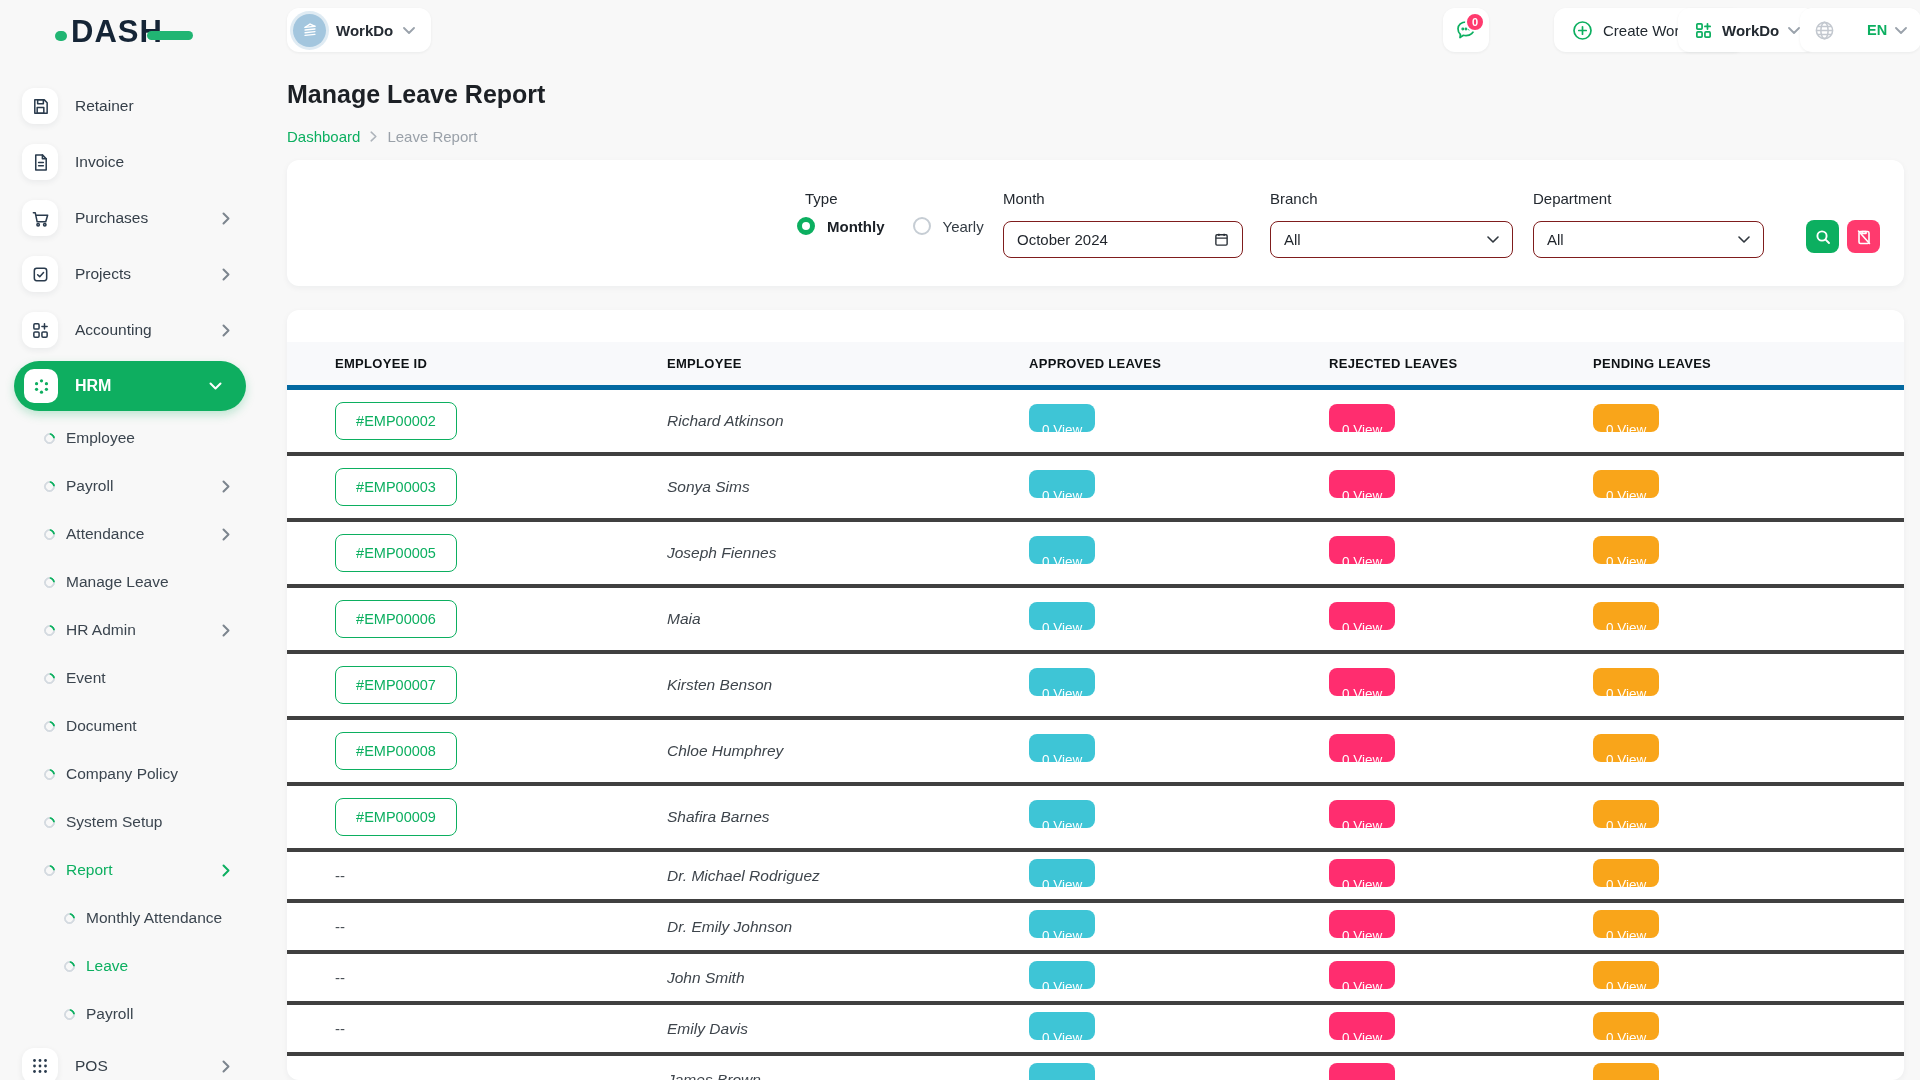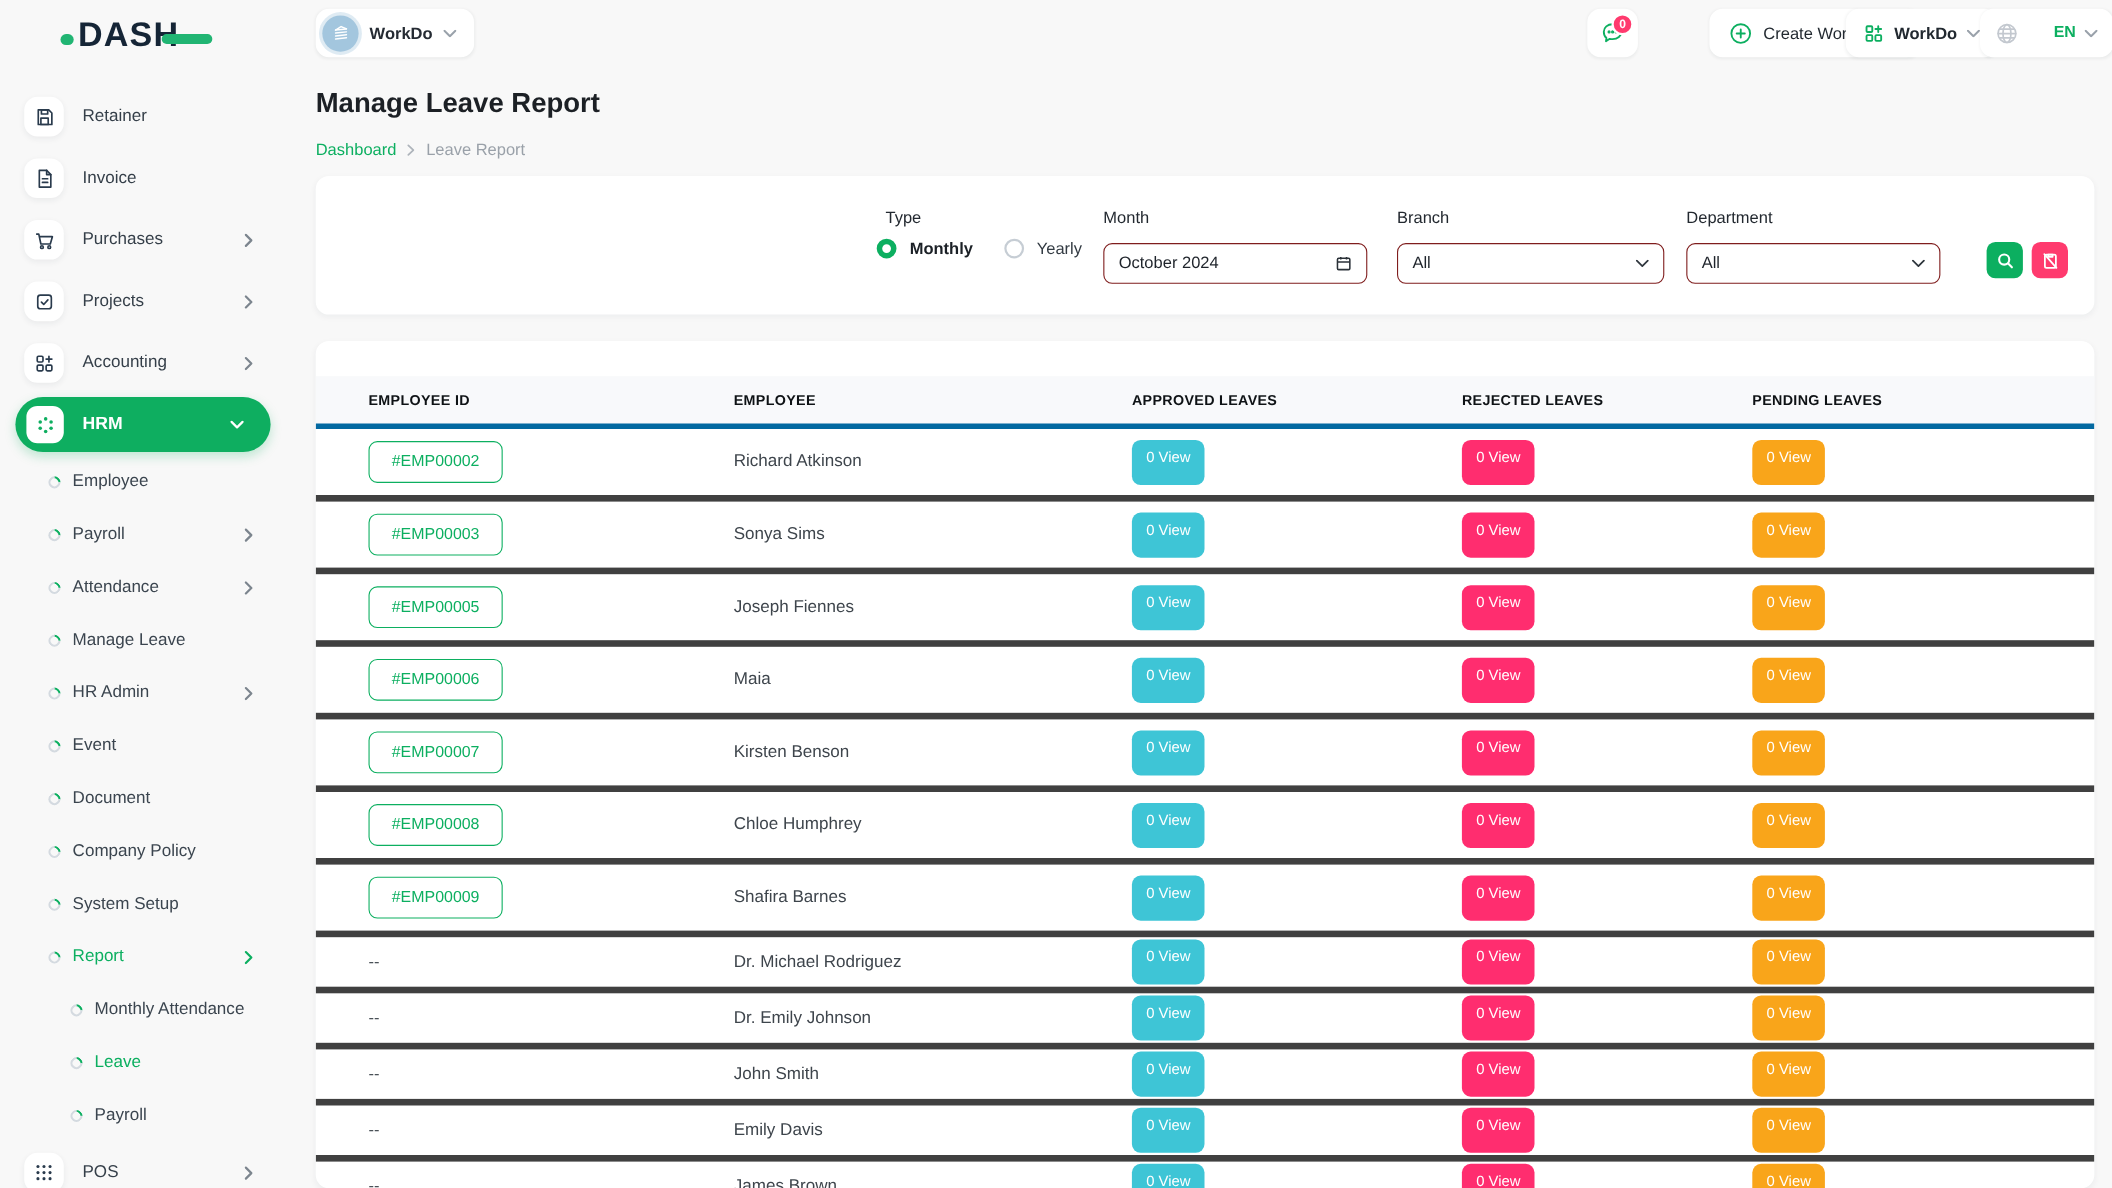--- a/index.html
+++ b/index.html
@@ -83,28 +83,28 @@
   .btn-sq { position:absolute; top:60px; width:33px; height:33px; border-radius:8px; display:flex;
             align-items:center; justify-content:center; cursor:pointer; }
   .btn-search { left:1519px; background:#0CAF60; }
   .btn-reset { left:1560px; background:#FF3A6E; }
 
   
   .table-card { top:310px; height:770px; overflow:hidden; }
   .tgrid { display:grid; grid-template-columns:332px 362px 300px 264px 1fr; align-items:center; padding-left:48px; }
   .thead { margin-top:32px; height:48px; background:#F8F9FB; border-bottom:5px solid #0369a1; }
   .th { font-size:13px; font-weight:700; color:#0E1215; letter-spacing:.3px; }
-  .trow { border-bottom:6px solid #404040; }
+  .trow { border-bottom:4px solid #404040; }
   .trow.lg { height:66px; }
   .trow.sm { height:51px; }
   .emp-pill { display:inline-block; width:122px; height:38px; line-height:36px; text-align:center;
               border:1px solid #0CAF60; border-radius:8px; color:#0CAF60; font-size:14.5px; cursor:pointer; }
   .id-dash { font-size:15px; color:#4A5157; }
-  .td-name { font-size:15.5px; color:#3E454C; }
-  .badge { display:inline-block; height:41px; line-height:31px; padding:0 13px; border-radius:8px;
+  .td-name { font-size:15.5px; color:#3E454C;font-style:italic; }
+  .badge { display:inline-block; height:28px; line-height:31px; padding:10px 13px; border-radius:8px;
            color:#FFF; font-size:13.5px; font-weight:500; cursor:pointer; }
   .badge.teal { background:#3EC5D6; }
   .badge.pink { background:#FF2D6F; }
   .badge.orange { background:#F9A51A; }
 
   svg { display:block; }
 </style>
 </head>
 <body>
 

